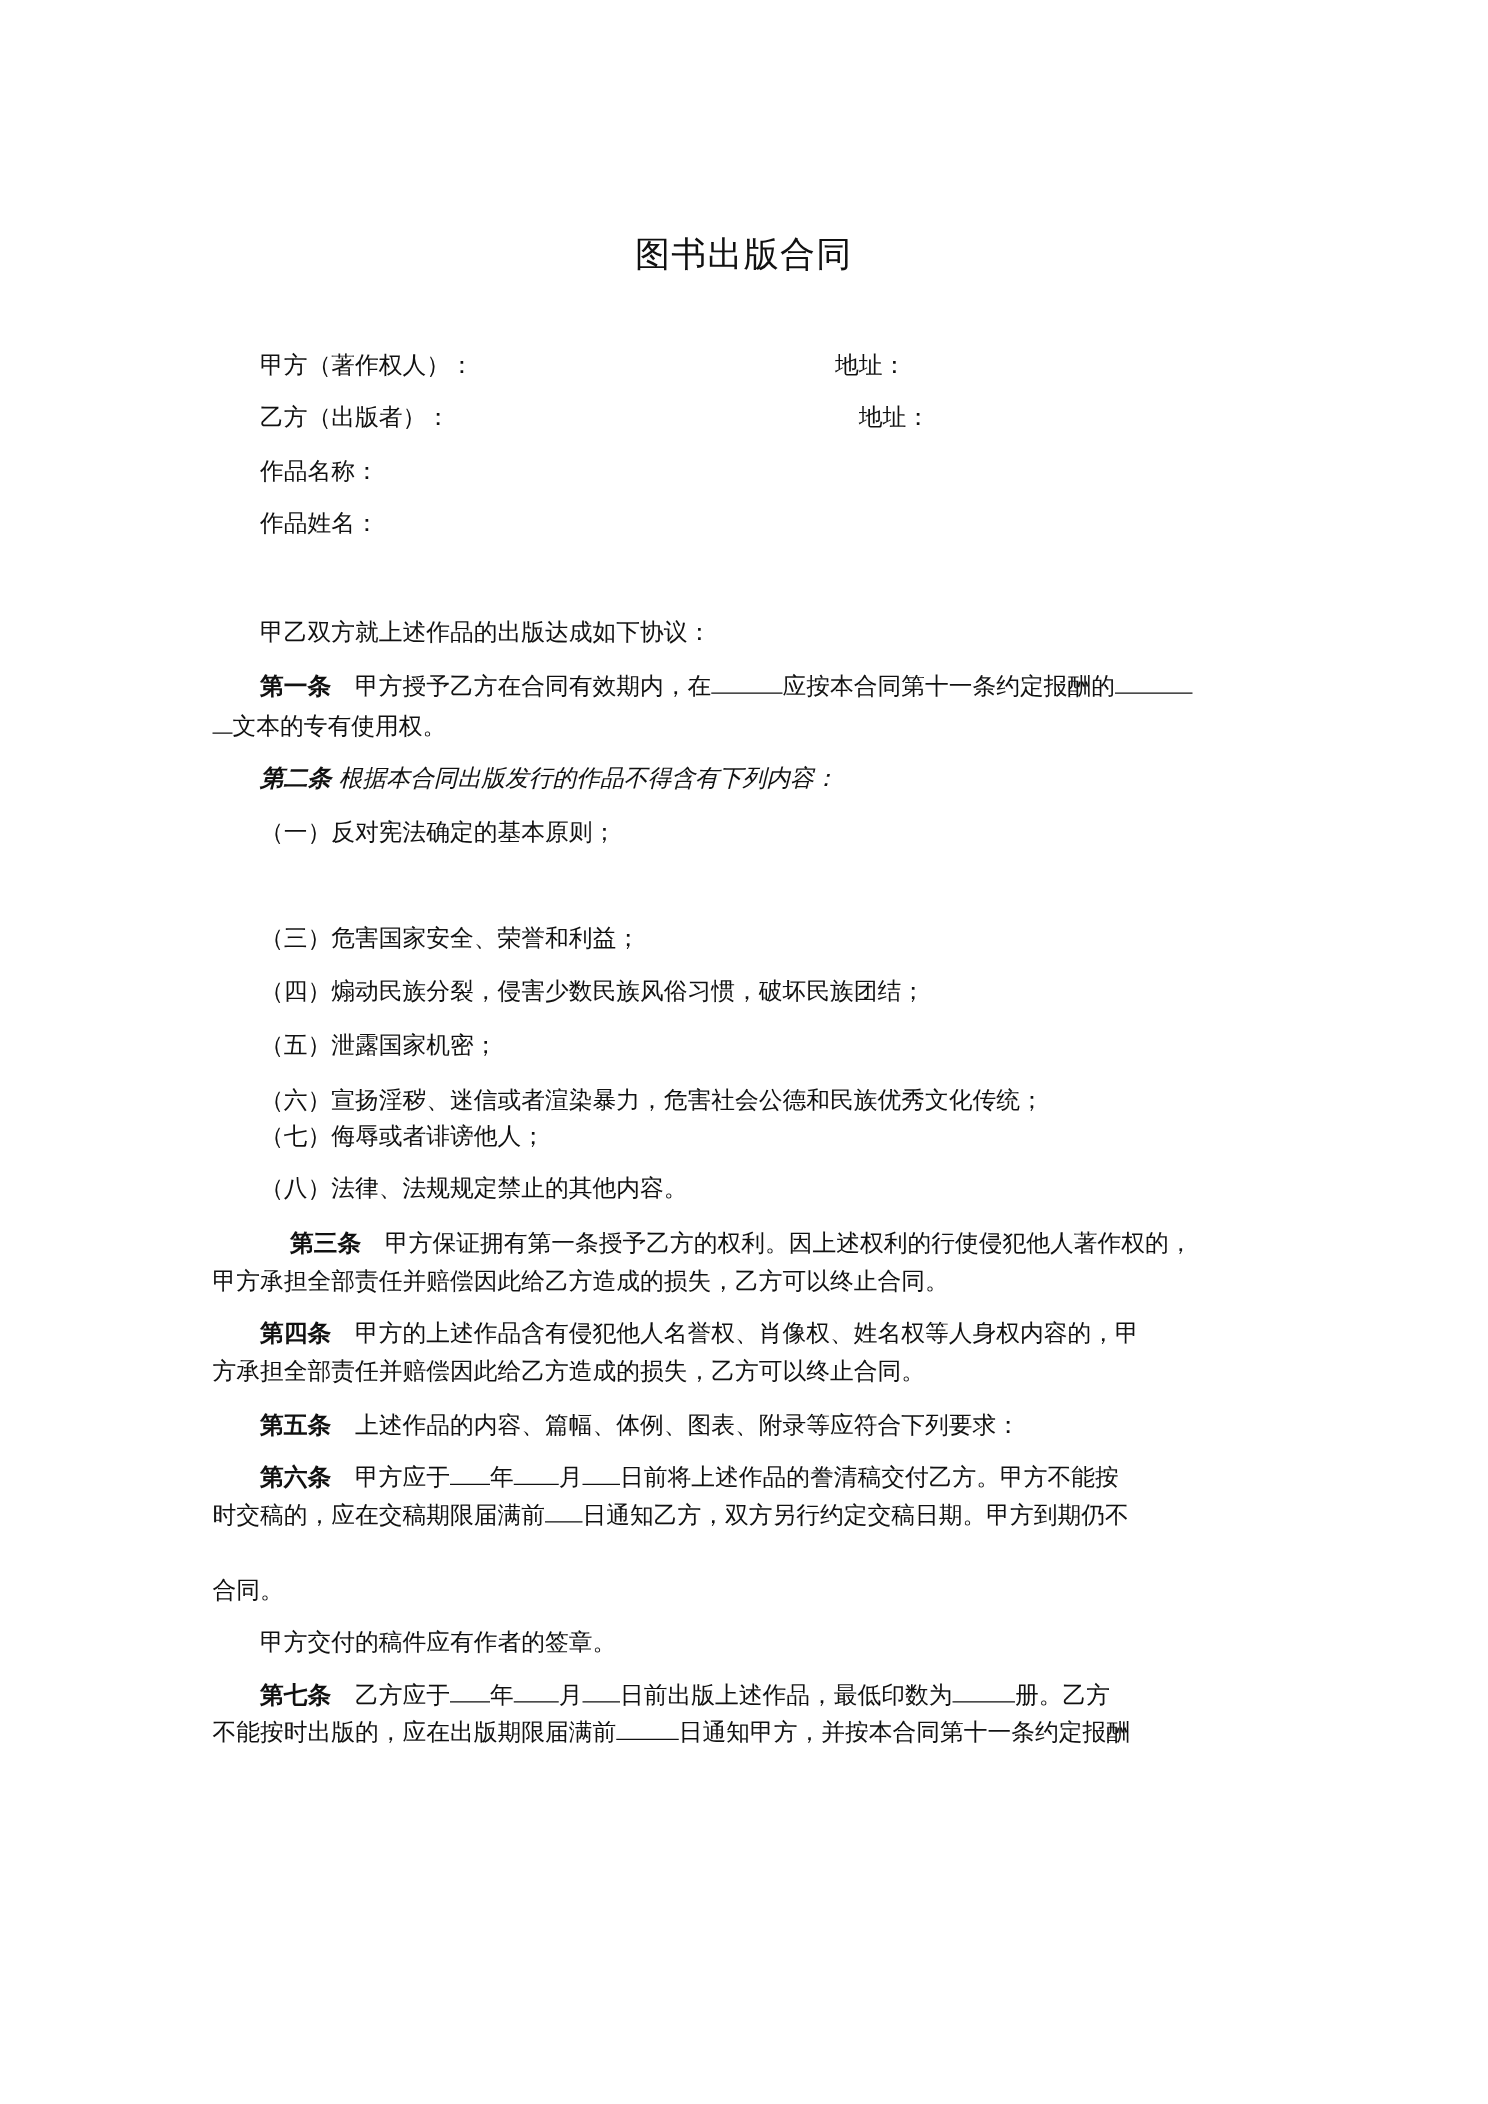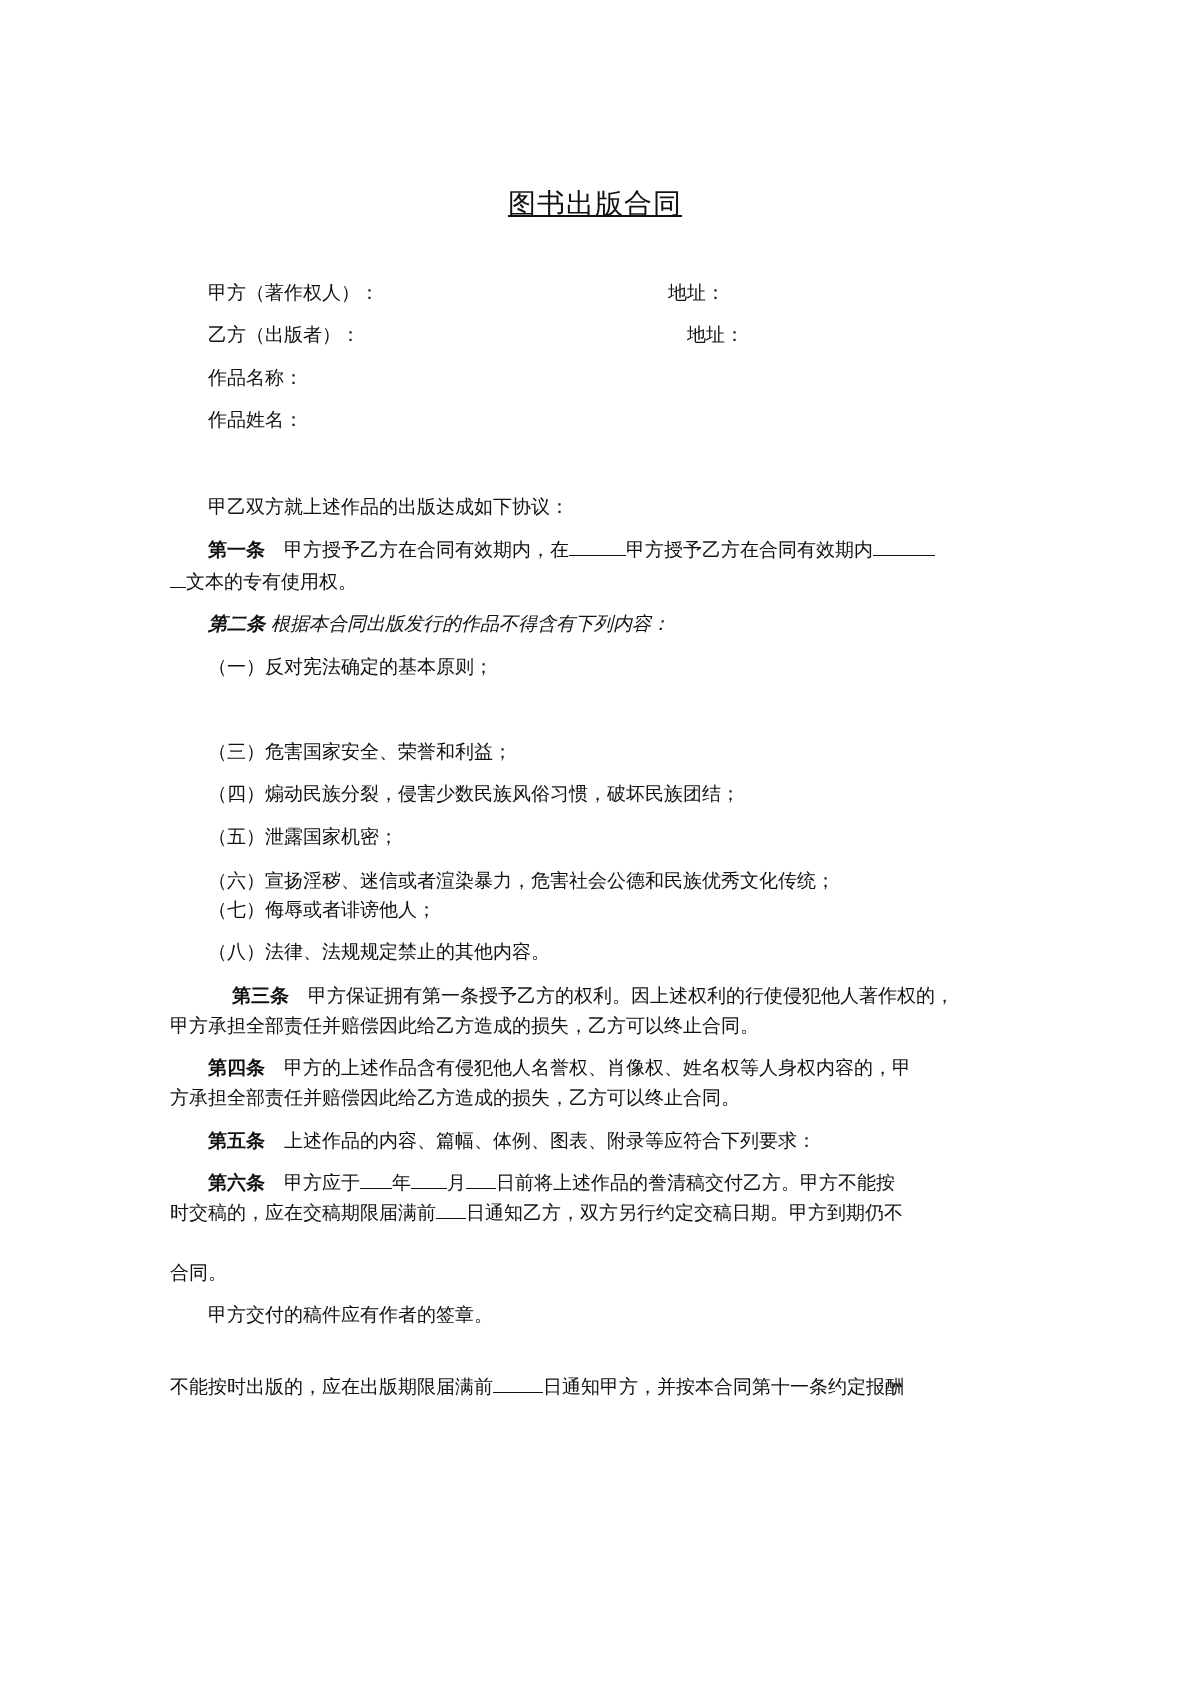--- a/index.html
+++ b/index.html
@@ -5,21 +5,21 @@
   html, body { margin: 0; padding: 0; background: #ffffff; }
   body {
     width: 1190px; height: 1683px; position: relative; overflow: hidden;
     font-family: "DejaVu Serif", "Liberation Serif", serif;
     color: #111111;
   }
   .page { position: absolute; left: 0; top: 0; width: 1190px; height: 1683px; background: #fff; }
   .title {
     position: absolute; left: 0; width: 1190px; top: 186px;
     text-align: center; font-size: 28px; line-height: 36px; letter-spacing: 1px;
-    font-family: "DejaVu Sans", "Liberation Sans", sans-serif; font-weight: normal; text-decoration: underline;
+    font-family: "DejaVu Sans", "Liberation Sans", sans-serif; font-weight: normal;
   }
   .line {
     position: absolute; font-size: 19px; line-height: 28px; white-space: nowrap;
   }
   .b { font-weight: bold; font-family: "DejaVu Sans", "Liberation Sans", sans-serif; }
   .blank { display: inline-block; border-bottom: 1.5px solid #111; height: 19px; vertical-align: baseline; }
 </style>
 </head>
 <body>
 
@@ -30,21 +30,21 @@
   <div class="line" style="left:208px; top:278px;">甲方（著作权人）：</div>
   <div class="line" style="left:668px; top:278px;">地址：</div>
   <div class="line" style="left:208px; top:320px;text-align:right;">乙方（出版者）：</div>
   <div class="line" style="left:687px; top:320px;">地址：</div>
   <div class="line" style="left:208px; top:363px;">作品名称：</div>
   <div class="line" style="left:208px; top:405px;">作品姓名：</div>
 
   <div class="line" style="left:208px; top:492px;">甲乙双方就上述作品的出版达成如下协议：</div>
 
   <div class="line" style="left:208px; top:535px;">
-    <span class="b">第一条</span><span>　</span><span>甲方授予乙方在合同有效期内，在</span><span class="blank" style="width:57px;"></span><span>甲方授予乙方在合同有效期内</span><span class="blank" style="width:62px;"></span>
+    <span class="b">第一条</span><span>　</span><span>甲方授予乙方在合同有效期内，在</span><span class="blank" style="width:57px;"></span><span>应按本合同第十一条约定报酬的</span><span class="blank" style="width:62px;"></span>
   </div>
   <div class="line" style="left:170px; top:567px;">
     <span class="blank" style="width:16px;"></span><span>文本的专有使用权。</span>
   </div>
 
   <div class="line" style="left:208px; top:609px;font-style:italic;">
     <span class="b">第二条</span> <span>根据本合同出版发行的作品不得含有下列内容：</span>
   </div>
   <div class="line" style="left:208px; top:652px;">（一）反对宪法确定的基本原则；</div>
   <div class="line" style="left:208px; top:737px;">（三）危害国家安全、荣誉和利益；</div>
@@ -70,17 +70,20 @@
 
   <div class="line" style="left:208px; top:1126px;">
     <span class="b">第五条</span><span>　</span><span>上述作品的内容、篇幅、体例、图表、附录等应符合下列要求：</span>
   </div>
   <div class="line" style="left:170px; top:1198px;">
     <span>时交稿的，应在交稿期限届满前</span><span class="blank" style="width:30px;"></span><span>日通知乙方，双方另行约定交稿日期。甲方到期仍不</span>
   </div>
   <div class="line" style="left:170px; top:1258px;">合同。</div>
   <div class="line" style="left:208px; top:1300px;">甲方交付的稿件应有作者的签章。</div>
 
+  <div class="line" style="left:208px; top:1342px;">
+    <span class="b">第七条</span><span>　</span><span>乙方应于</span><span class="blank" style="width:32px;"></span><span>年</span><span class="blank" style="width:36px;"></span><span>月</span><span class="blank" style="width:30px;"></span><span>日前出版上述作品，最低印数为</span><span class="blank" style="width:50px;"></span><span>册。乙方</span>
+  </div>
   <div class="line" style="left:170px; top:1372px;">
     <span>不能按时出版的，应在出版期限届满前</span><span class="blank" style="width:50px;"></span><span>日通知甲方，并按本合同第十一条约定报酬</span>
   </div>
 
 </div>
 
 </body></html>

